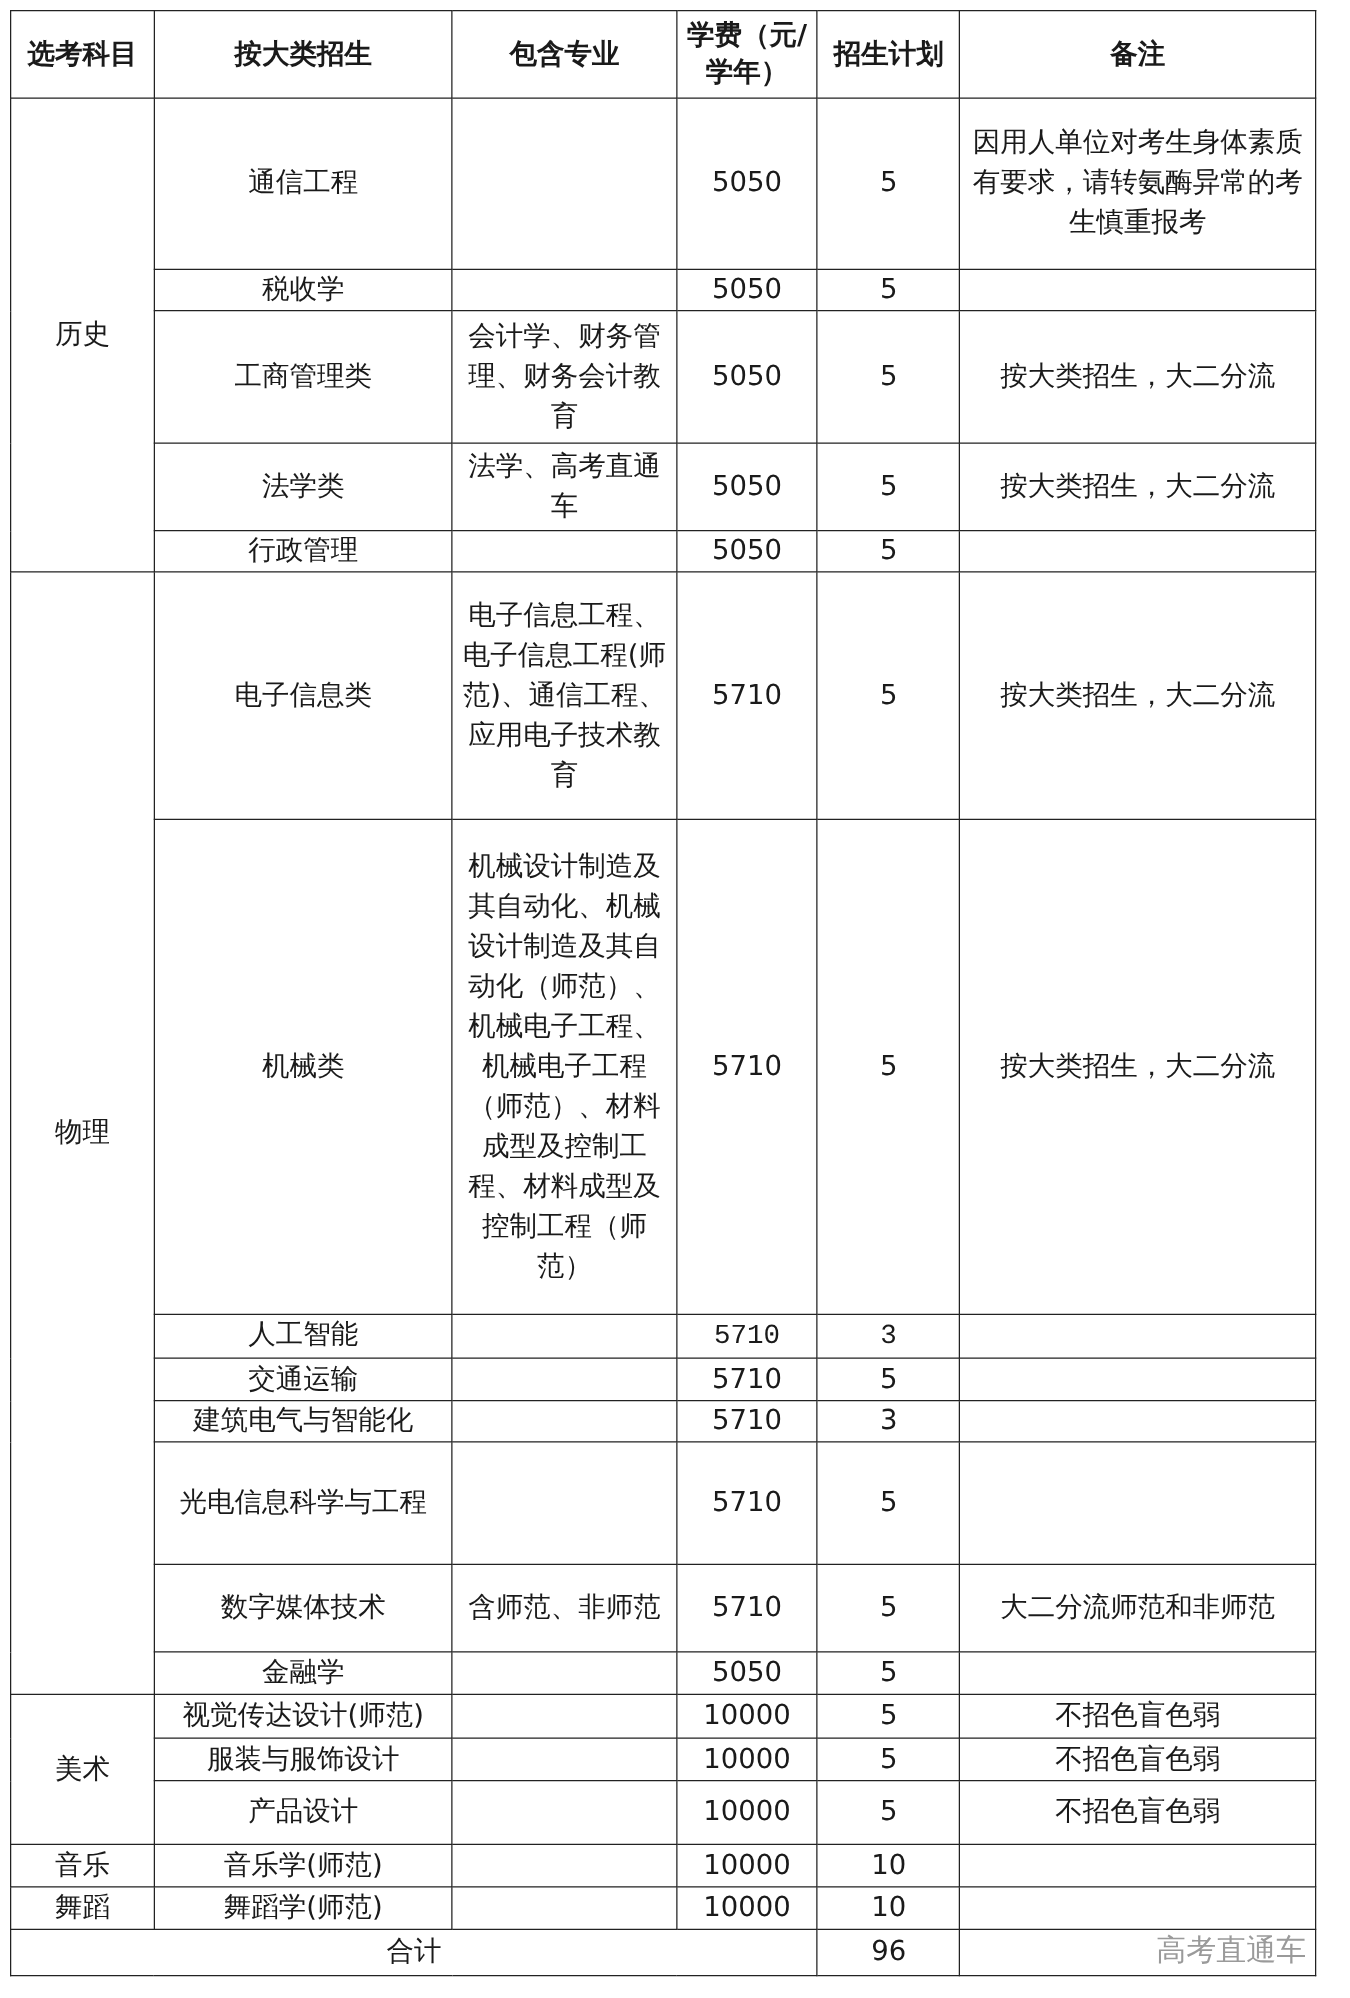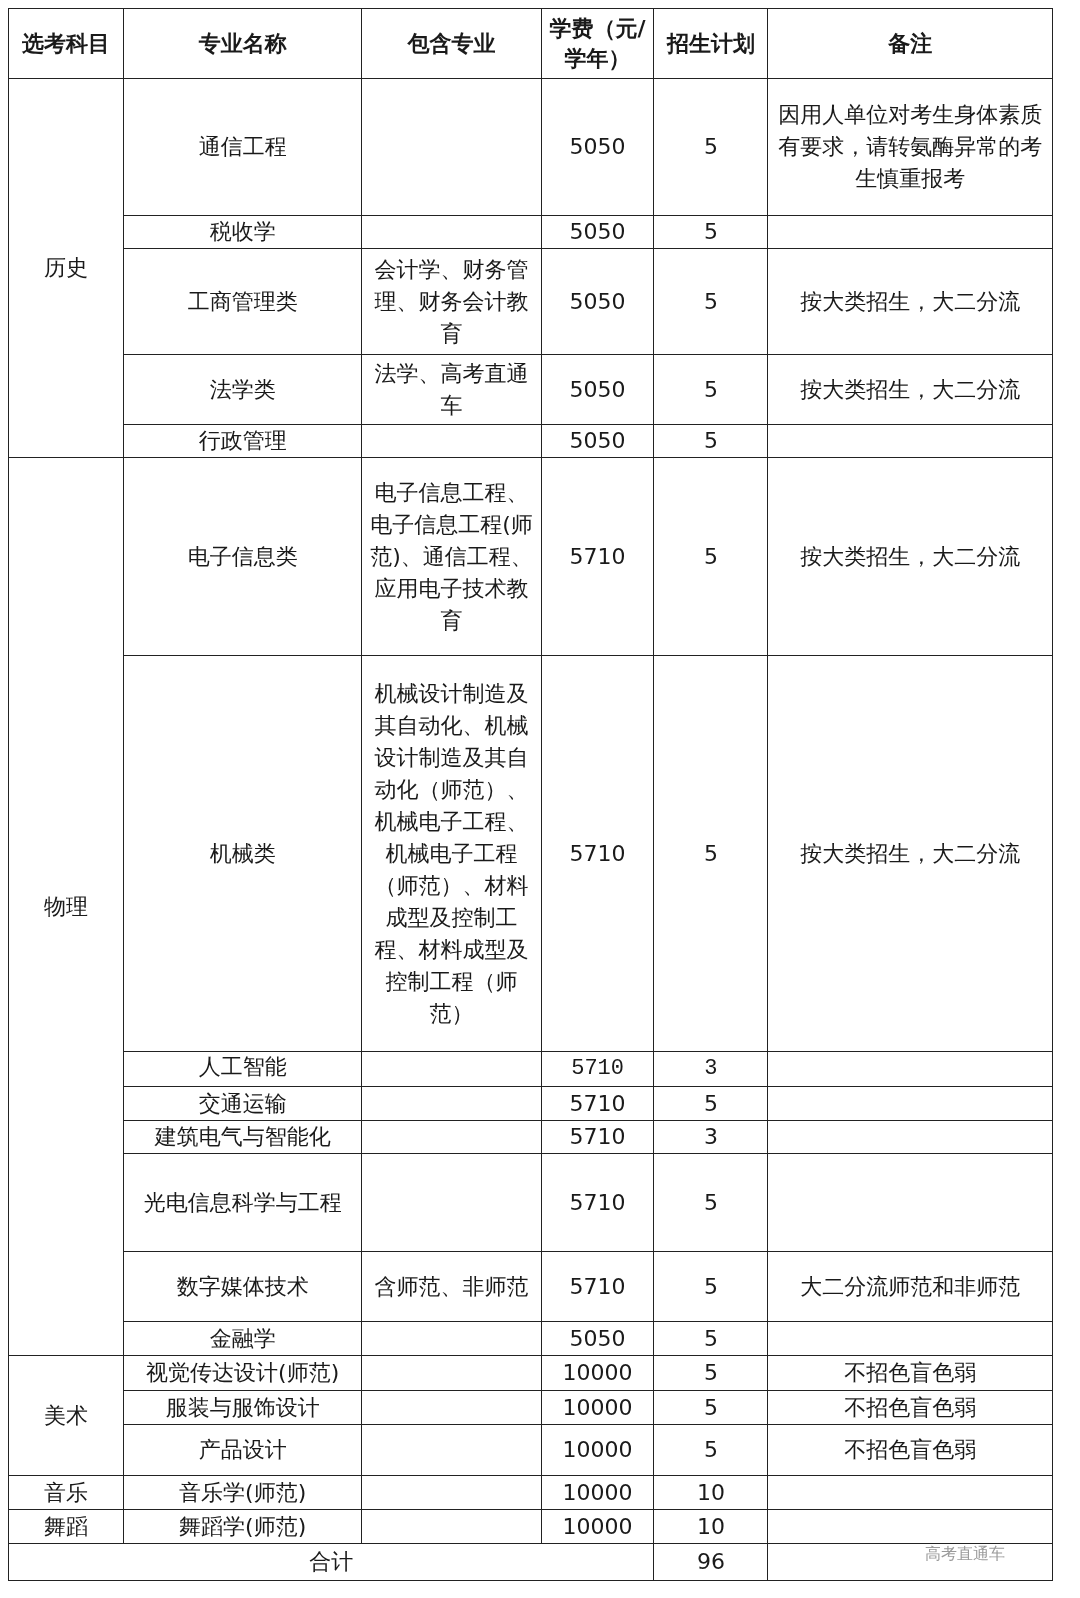--- a/index.html
+++ b/index.html
@@ -5,38 +5,38 @@
   html, body { margin:0; padding:0; background:#ffffff; }
   body { width:1080px; height:1598px; position:relative; overflow:hidden;
          font-family: "DejaVu Sans", "Liberation Sans", sans-serif; color:#1a1a1a; }
   table.adm { position:absolute; left:8px; top:8px; border-collapse:collapse;
               table-layout:fixed; width:1045px; }
   table.adm td, table.adm th { border:1.5px solid #222; text-align:center; vertical-align:middle;
               font-size:22px; line-height:32px; padding:0 6px; word-break:break-all; }
   table.adm th { font-weight:bold; font-size:22px; line-height:30px; }
   .c1{width:107px;} .c2{width:222px;} .c3{width:167px;} .c4{width:105px;} .c5{width:106px;} .c6{width:265px;}
   .sub { font-size:21px; line-height:32px; }
-  .watermark { position:absolute; left:925px; top:1544px; font-size:16px; color:#9a9a9a; letter-spacing:0; }
+  .watermark { position:absolute; left:925px; top:1544px; font-size:24px; color:#9a9a9a; letter-spacing:0; }
 </style>
 </head>
 <body>
 
 <table class="adm">
   <colgroup>
     <col class="c1">
       <col class="c2">
       <col class="c3">
       <col class="c4">
       <col class="c5">
       <col class="c6">
   </colgroup>
   <thead>
     <tr style="height:70px">
       <th>选考科目</th>
-      <th>专业名称</th>
+      <th>按大类招生</th>
       <th>包含专业</th>
       <th>学费（元/学年）</th>
       <th>招生计划</th>
       <th>备注</th>
     </tr>
   </thead>
   <tbody id="tbody">
       <tr style="height: 137px;">
         <td rowspan="5">历史</td>
         <td>通信工程</td>

